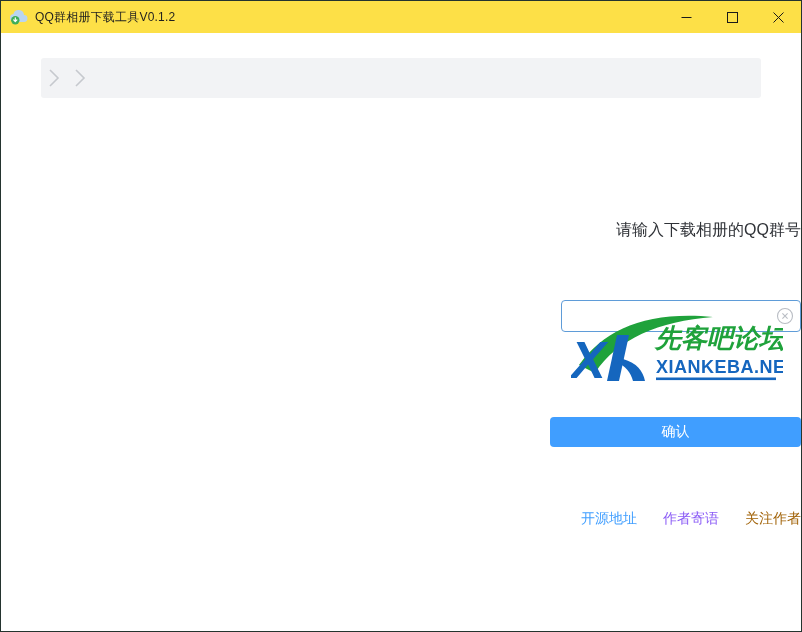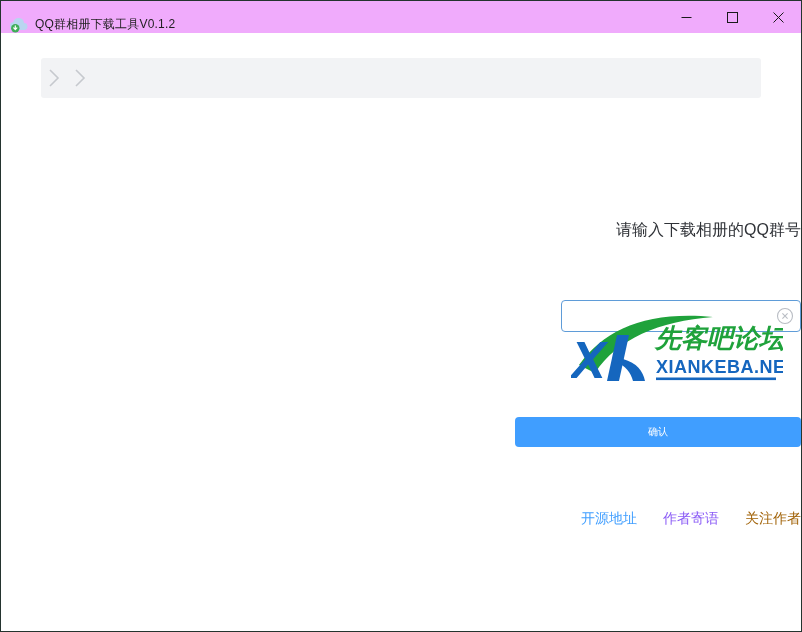--- a/index.html
+++ b/index.html
@@ -2,21 +2,21 @@
 <html><head>
 <meta charset="utf-8">
 <style>
   html,body{margin:0;padding:0;background:#9aa0a6;}
   *{box-sizing:border-box;font-family:"Liberation Sans","DejaVu Sans",sans-serif;}
   .window{
     width:802px;height:632px;background:#ffffff;border:1px solid #24342f;
     position:relative;overflow:hidden;
   }
   
-  .titlebar{height:32px;display:flex;align-items:flex-end;background:#f0abfc;}
+  .titlebar{height:32px;display:flex;align-items:center;background:#fde047;}
   .app-icon{width:20px;height:16px;margin:0 6px 0 8px;flex:0 0 auto;}
   .title-text{font-size:12px;color:#1f1f1f;letter-spacing:.2px;}
   .titlebar-spacer{flex:1;}
   .win-btn{width:46px;height:32px;display:flex;align-items:center;justify-content:center;cursor:default;}
   
   .steps-bar{
     margin:25px 40px 0 40px;height:40px;background:#f2f3f5;border-radius:3px;
     display:flex;align-items:center;
   }
   .step{flex:1;display:flex;align-items:center;justify-content:center;gap:8px;}
@@ -27,22 +27,22 @@
   .content{display:flex;flex-direction:column;align-items:flex-end;gap:32px;}
   .prompt{margin-top:122px;font-size:16px;color:#2f3237;}
   .input-area{position:relative;width:240px;margin-top:27px;}
   .group-input{
     width:240px;height:32px;border:1px solid #5f9cd8;border-radius:4px;
     padding:0 30px 0 10px;font-size:14px;color:#303133;outline:none;background:#fff;
   }
   .clear-icon{position:absolute;right:7px;top:7px;width:18px;height:18px;cursor:pointer;}
   .watermark{position:absolute;left:10px;top:15px;width:212px;height:70px;pointer-events:none;z-index:5;}
   .confirm-btn{
-    width:286px;height:30px;margin-top:53px;background:#409eff;border:none;border-radius:4px;
-    color:#ffffff;font-size:10px;cursor:pointer;
+    width:251px;height:30px;margin-top:53px;background:#409eff;border:none;border-radius:4px;
+    color:#ffffff;font-size:14px;cursor:pointer;
   }
   .links-row{display:flex;gap:26px;margin-top:31px;}
   .link{font-size:14px;text-decoration:none;cursor:pointer;}
 </style>
 </head>
 <body>
 
 <div class="window">
 
   <div class="titlebar">

